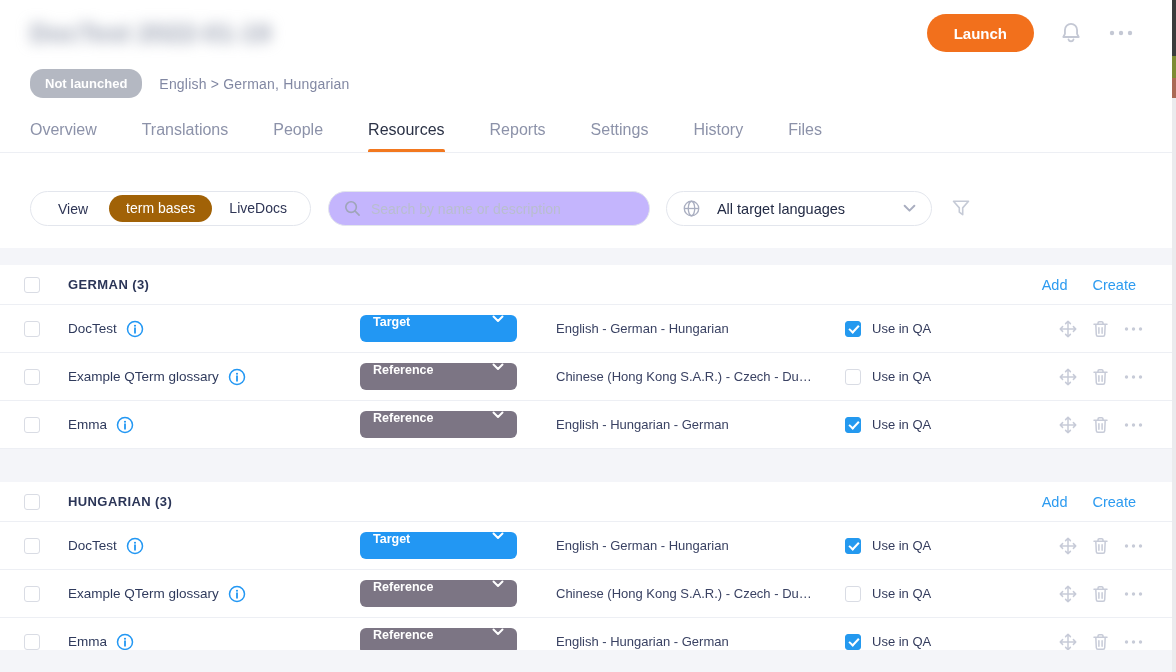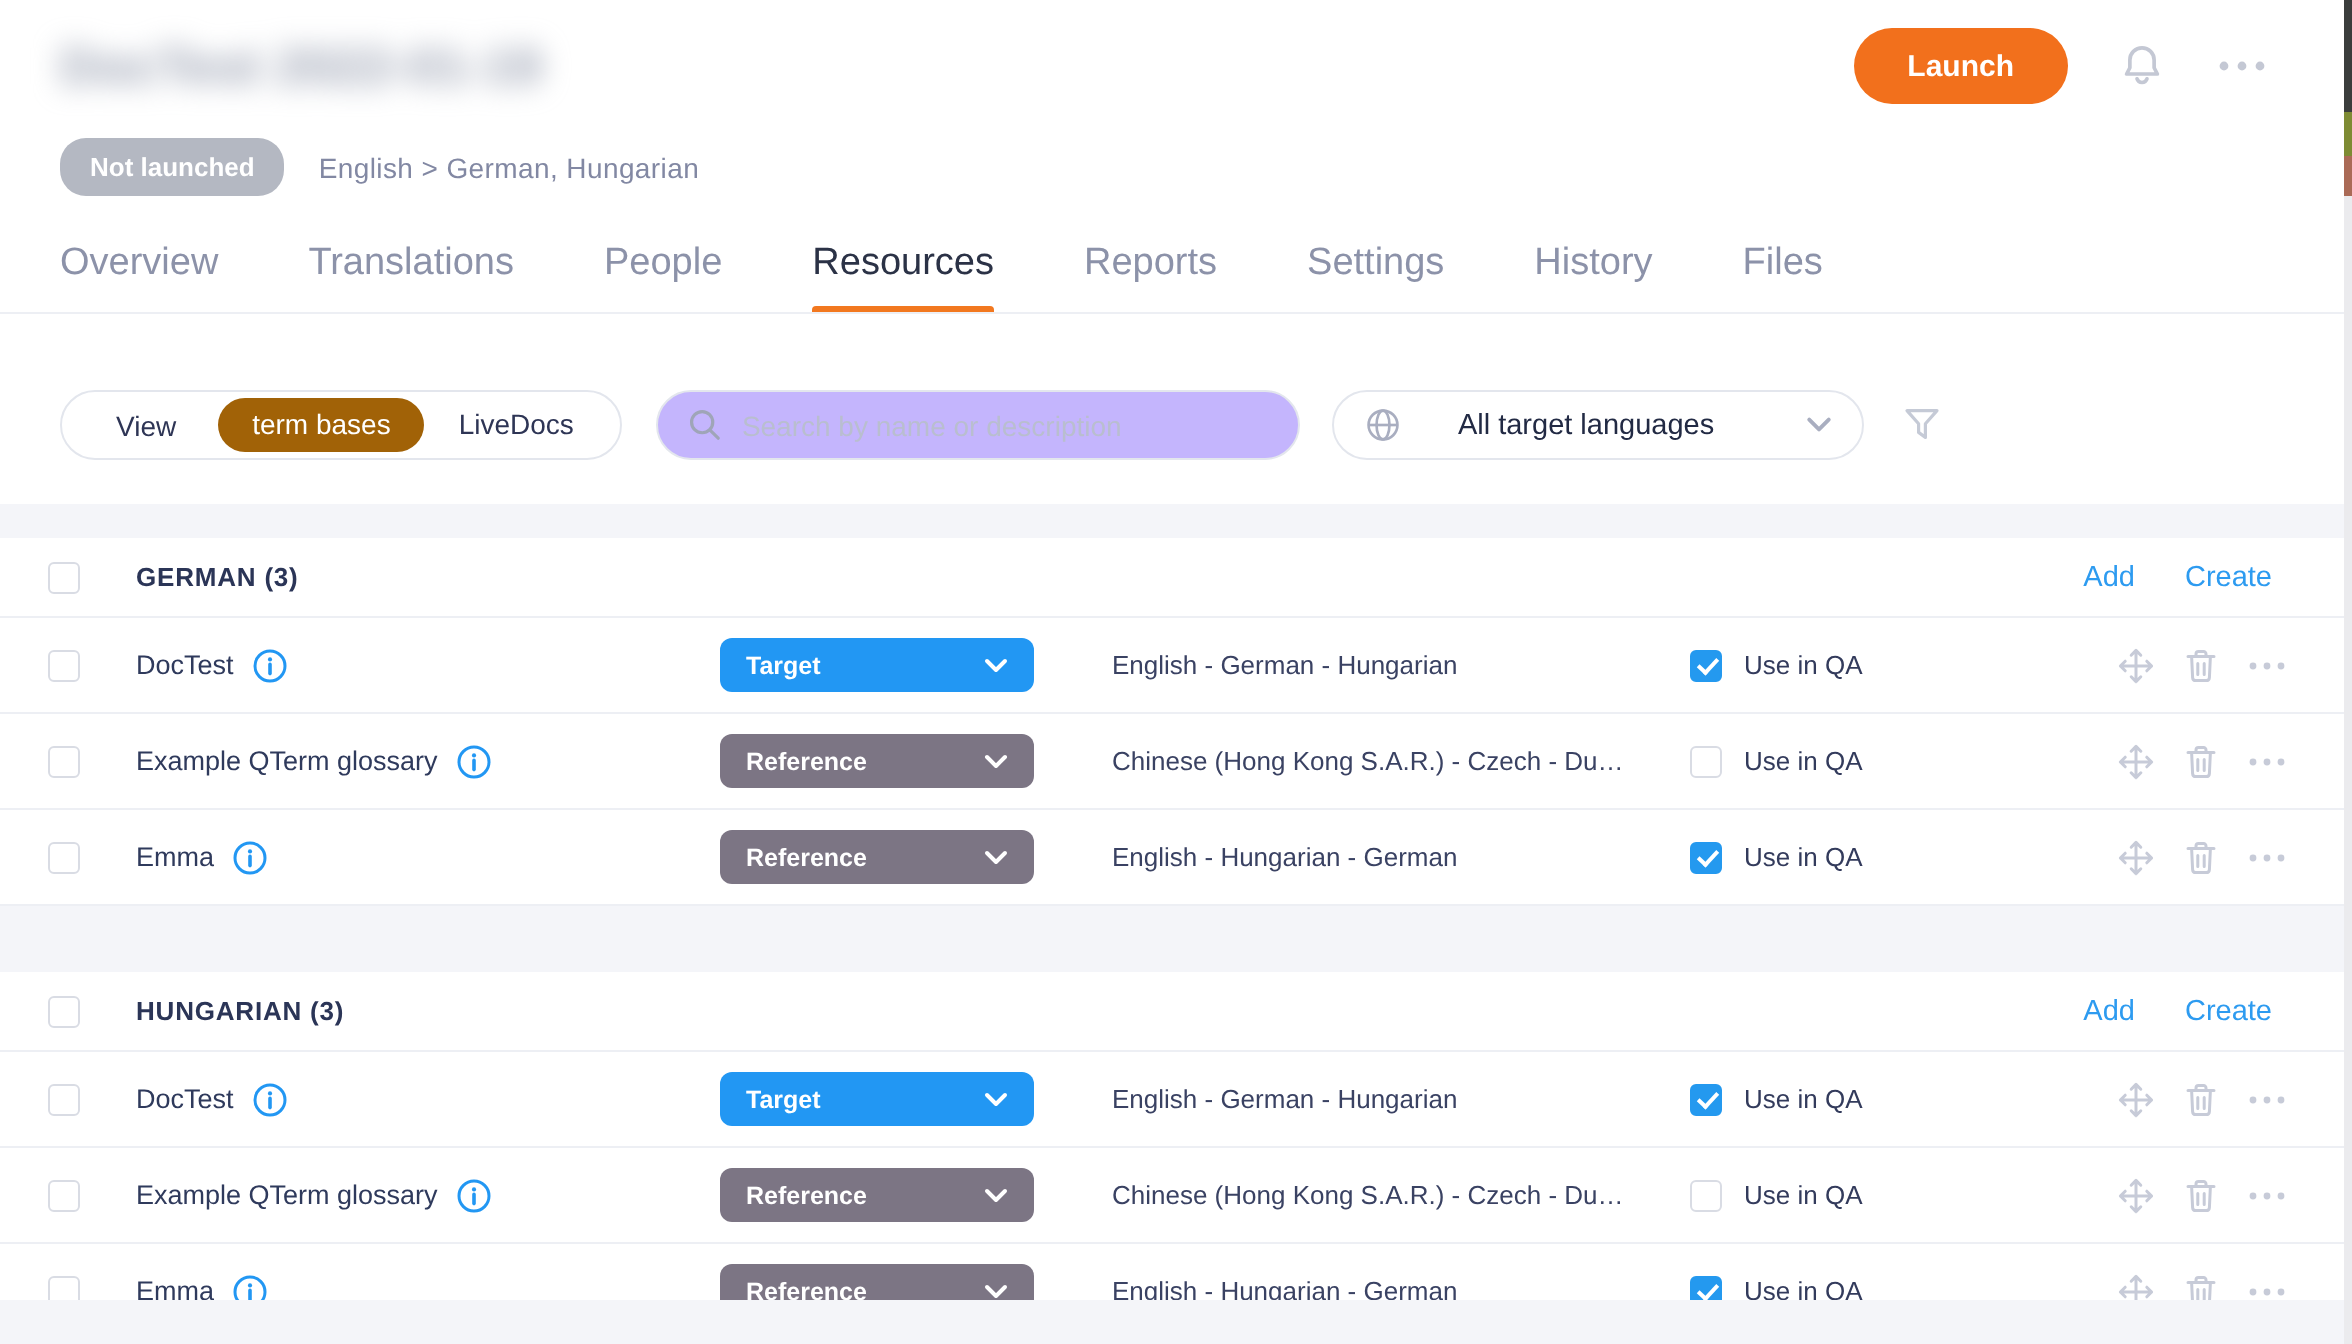--- a/index.html
+++ b/index.html
@@ -14,52 +14,52 @@
   .page-title { font-size:26px; font-weight:700; color:#9AA1B2; filter:blur(7px); line-height:38px; user-select:none; }
   .top-actions { display:flex; align-items:center; gap:24px; padding-top:2px; }
   .launch-btn { background:#F2701C; color:#fff; border:none; border-radius:20px; height:38px; padding:0 27px; font-size:15px; font-weight:700; font-family:inherit; cursor:pointer; }
   .icon-btn { background:none; border:none; cursor:pointer; display:flex; align-items:center; }
   
   .subheader { display:flex; align-items:center; gap:17px; padding:17px 30px 0; }
   .badge { background:#B4B8C2; color:#fff; font-size:13px; font-weight:700; padding:7px 15px; border-radius:13px; }
   .breadcrumb { color:#8288A3; font-size:14px; letter-spacing:.2px; }
   
   .tabs { display:flex; padding:0 30px; border-bottom:1px solid #EDEFF4; margin-top:9px; }
-  .tab { font-size:19px; color:#8C92A9; padding:14px 0 13px; margin-right:45px; cursor:pointer; position:relative; }
+  .tab { font-size:16px; color:#8C92A9; padding:14px 0 13px; margin-right:45px; cursor:pointer; position:relative; }
   .tab.active { color:#2B3246; font-weight:500; }
   .tab.active::after { content:""; position:absolute; left:0; right:0; bottom:0; height:3px; background:#F2781F; border-radius:2px 2px 0 0; }
   
   .filterbar { display:flex; align-items:center; margin:38px 30px 22px; }
   .seg-group { display:flex; align-items:center; border:1px solid #E3E6ED; border-radius:18px; height:35px; padding:0 6px; background:#fff; }
   .seg-label { font-size:14px; color:#2E3555; padding:0 21px; }
   .seg-item { font-size:14px; color:#2E3555; padding:0 17px; height:27px; line-height:27px; border-radius:14px; cursor:pointer; white-space:nowrap; }
   .seg-item.active { background:#a16207; color:#fff; font-weight:400; }
   .search-box { display:flex; align-items:center; border:1px solid #E3E6ED; border-radius:18px; height:35px; width:322px; margin-left:17px; padding:0 15px; gap:10px; background:#c4b5fd; }
   .search-box input { border:none; outline:none; font-size:14px; color:#2E3555; width:100%; font-family:inherit; background:transparent; }
   .search-box input::placeholder { color:#B9BECF; }
-  .lang-select { display:flex; align-items:center; border:1px solid #E3E6ED; border-radius:18px; height:35px; width:266px; margin-left:16px; padding:0 15px; gap:28px; cursor:pointer; background:#fff; }
+  .lang-select { display:flex; align-items:center; border:1px solid #E3E6ED; border-radius:18px; height:35px; width:266px; margin-left:16px; padding:0 15px; gap:16px; cursor:pointer; background:#fff; }
   .lang-select .val { font-size:14.5px; color:#222A44; }
   .lang-select .chev { margin-left:auto; color:#A9AEC0; display:flex; }
   .funnel { margin-left:19px; display:flex; cursor:pointer; }
   
   .band { height:17px; background:#F4F5F9; }
   .section-gap { height:33px; background:#F4F5F9; }
   .footer-band { position:absolute; left:0; right:0; bottom:0; height:22px; background:#F4F5F9; }
   
   .section-header { display:flex; align-items:center; height:40px; border-bottom:1px solid #EDEFF4; padding:0 40px 0 24px; background:#fff; }
   .section-title { margin-left:28px; font-size:13px; font-weight:700; color:#2B3557; letter-spacing:.4px; }
   .section-links { margin-left:auto; display:flex; gap:25px; }
   .tbl-link { color:#2D9BF0; font-size:14.5px; cursor:pointer; text-decoration:none; }
   .row { display:flex; align-items:center; height:48px; border-bottom:1px solid #EDEFF4; padding:0 32px 0 24px; background:#fff; }
   .cb { width:16px; height:16px; min-width:16px; border:1px solid #D9DCE4; border-radius:3px; background:#fff; cursor:pointer; position:relative; }
   .cb.checked { background:#2499EF; border-color:#2499EF; }
   .cb.checked::after { content:""; position:absolute; left:5px; top:1.5px; width:4px; height:8px; border:solid #fff; border-width:0 2px 2px 0; transform:rotate(43deg); }
   .name-cell { margin-left:28px; width:292px; display:flex; align-items:center; gap:9px; font-size:13.5px; color:#2F3A5C; }
   .info-ic { display:flex; cursor:pointer; }
-  .dd { width:157px; min-width:157px; height:27px; border-radius:6px; display:flex; align-items:center; padding:0 13px; color:#fff; font-size:12.5px; font-weight:700; cursor:pointer; }
+  .dd { width:157px; min-width:157px; height:27px; border-radius:6px; display:flex; align-items:flex-start; padding:0 13px; color:#fff; font-size:12.5px; font-weight:700; cursor:pointer; }
   .dd-target { background:#2297F3; }
   .dd-reference { background:#7C7584; }
   .dd .chev { margin-left:auto; display:flex; }
   .langs { margin-left:39px; width:258px; min-width:258px; font-size:13px; color:#3A4263; white-space:nowrap; overflow:hidden; }
   .qa-cell { display:flex; align-items:center; gap:11px; margin-left:31px; width:150px; font-size:13px; color:#333B5C; }
   .row-actions { margin-left:auto; display:flex; align-items:center; gap:13px; }
   .act { display:flex; cursor:pointer; }
   
   .edge { position:absolute; top:0; right:0; width:4px; height:672px; }
   .edge .s1 { height:56px; background:#3B3D3C; }

